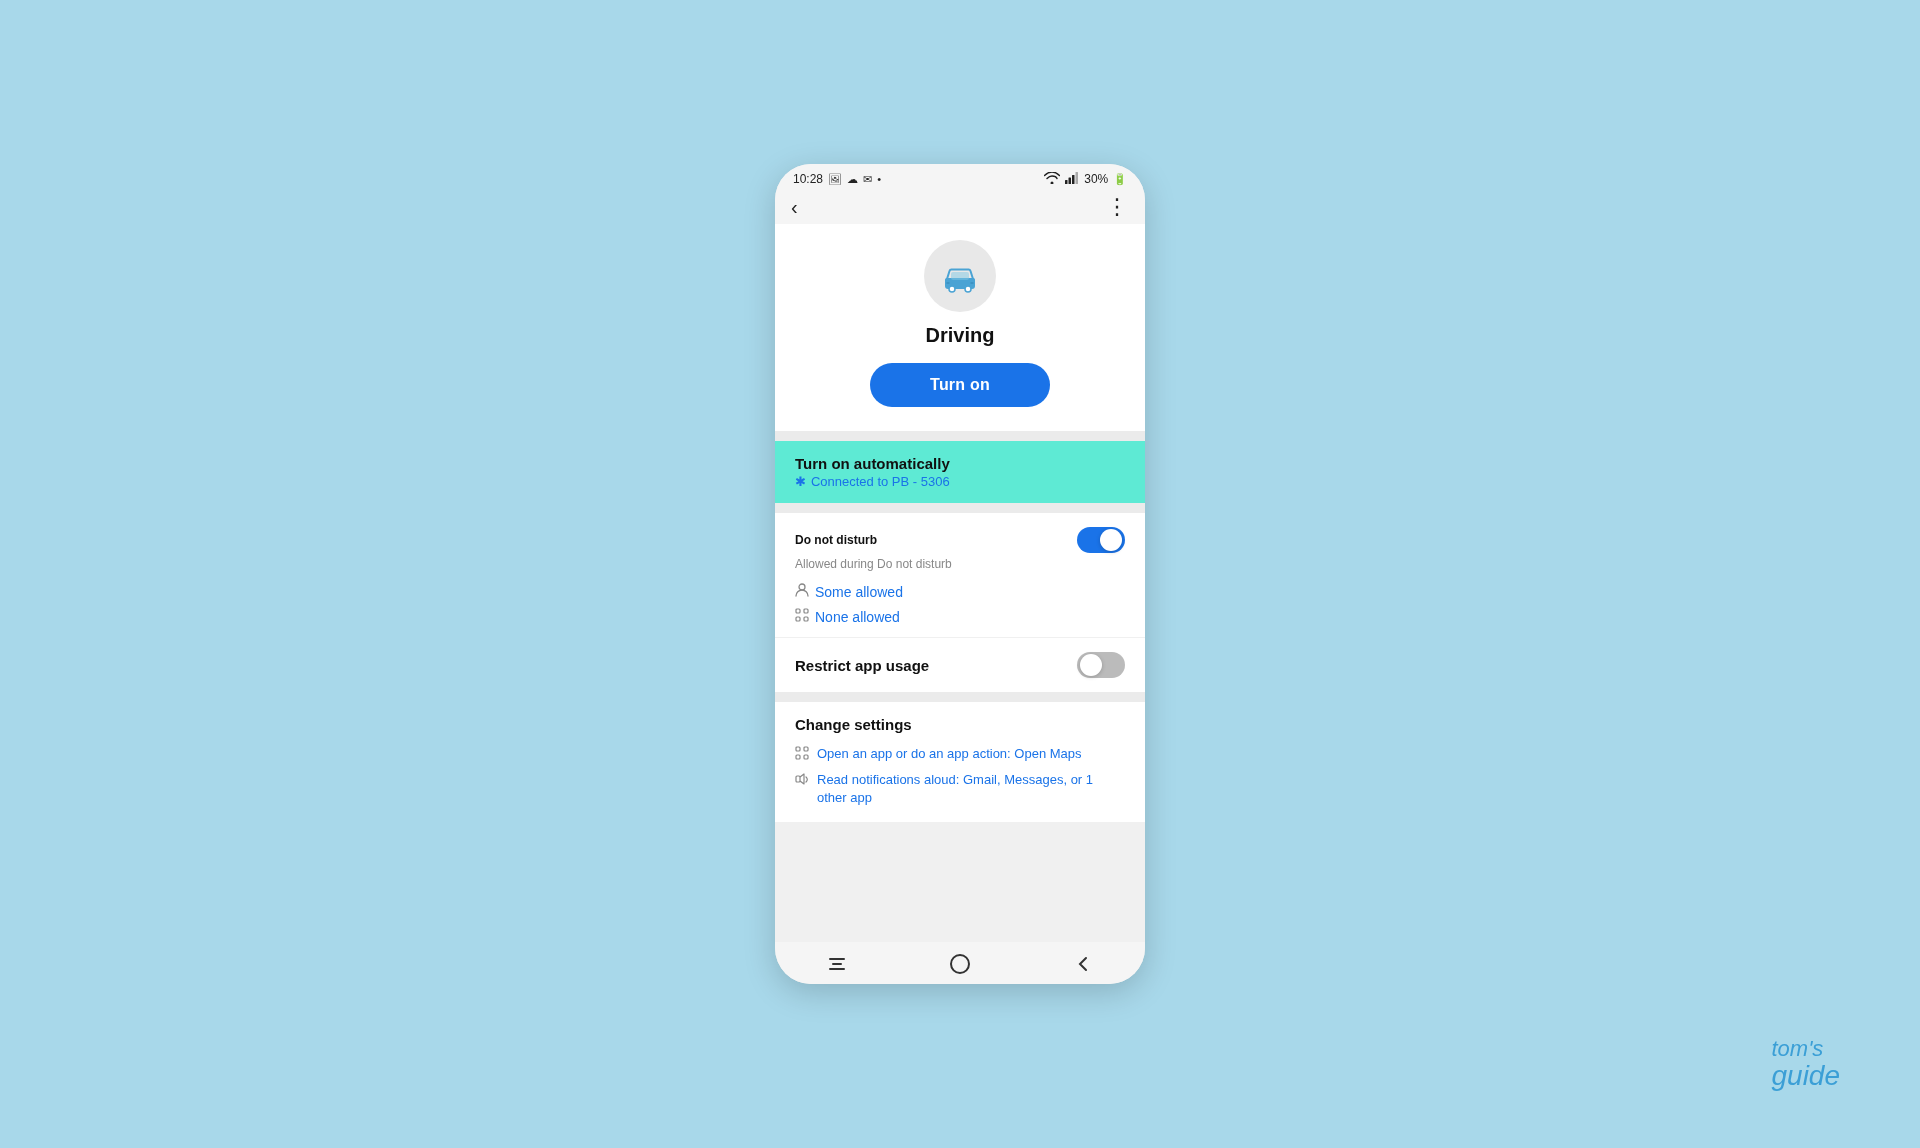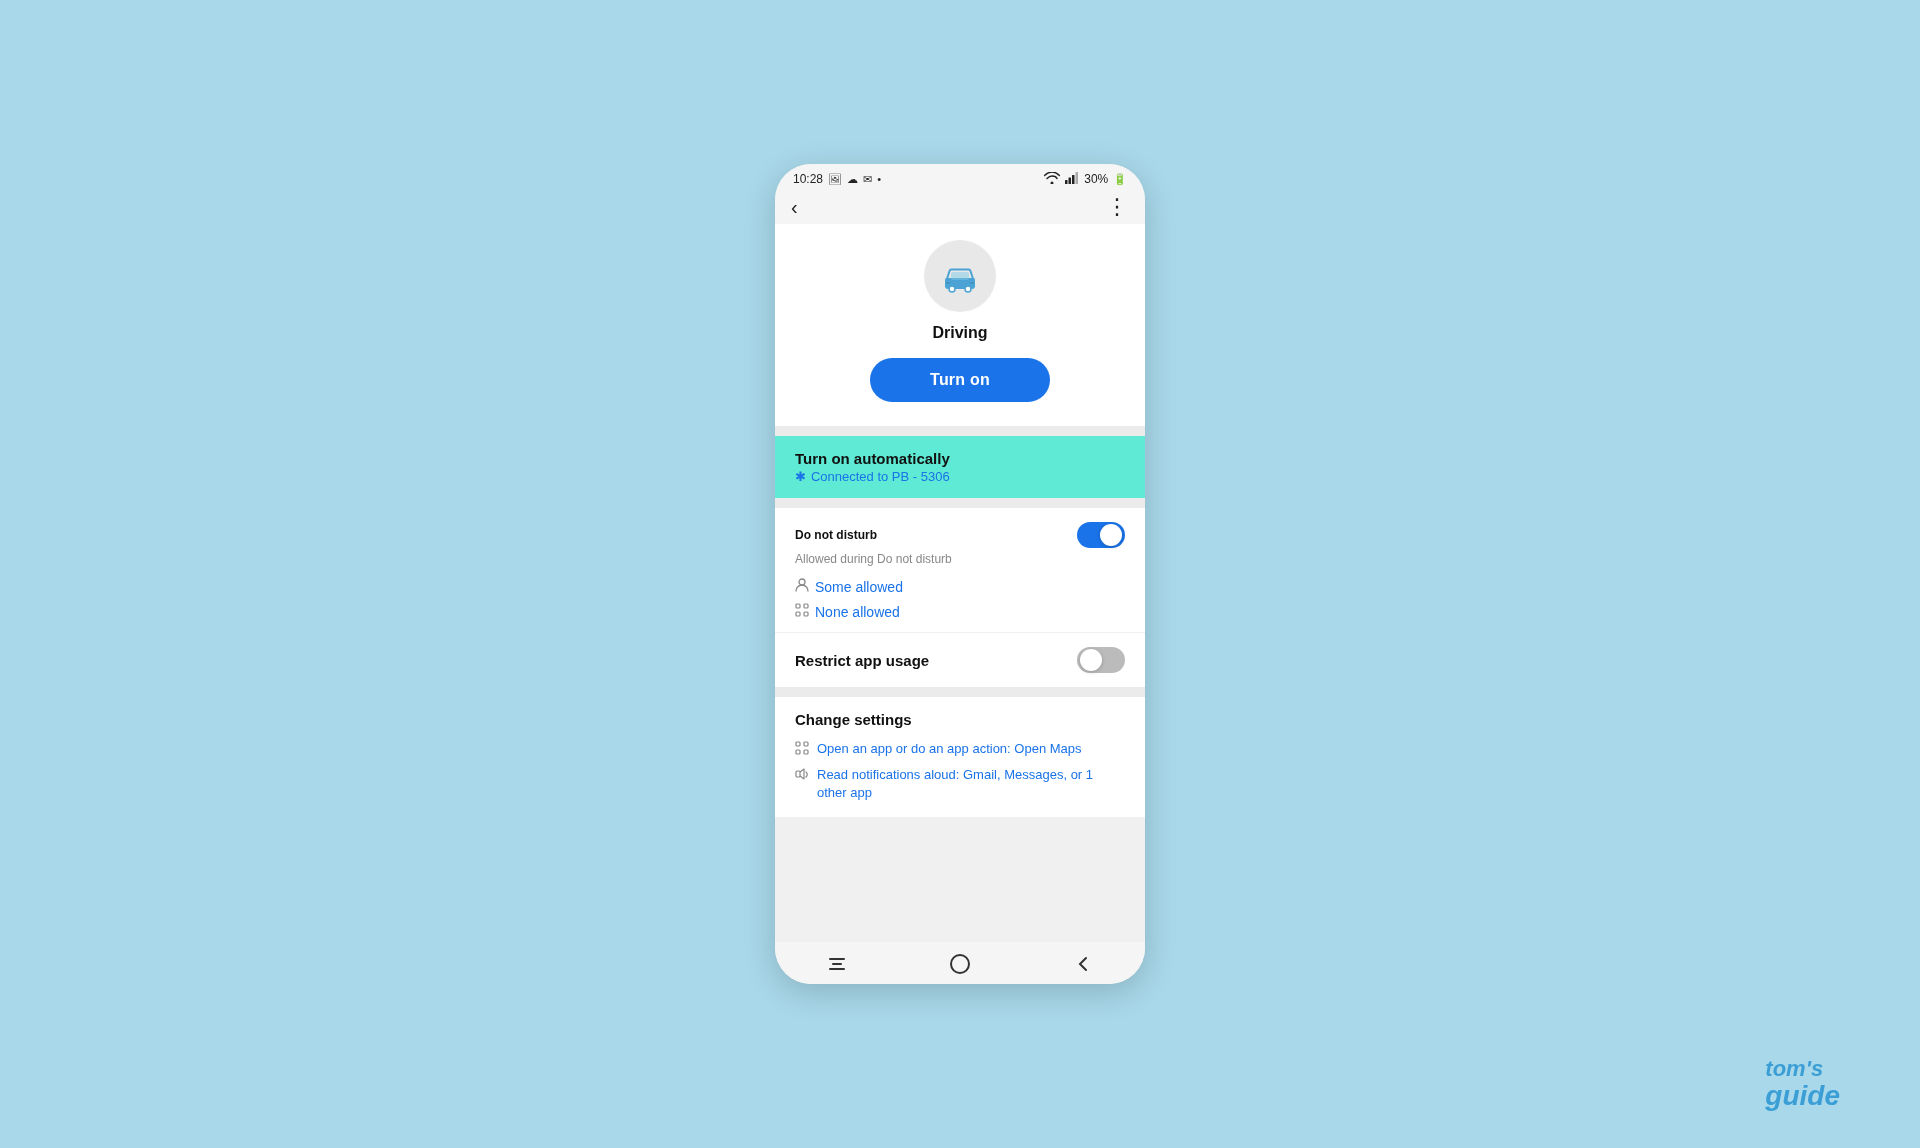--- a/index.html
+++ b/index.html
@@ -96,21 +96,21 @@
       display: flex;
       align-items: center;
       justify-content: center;
       margin-bottom: 12px;
     }
     .car-icon-circle svg {
       width: 42px;
       height: 42px;
     }
     .driving-title {
-      font-size: 16px;
+      font-size: 20px;
       font-weight: 700;
       color: #111;
       margin-bottom: 16px;
     }
     .turn-on-btn {
       background: #1a73e8;
       color: #fff;
       border: none;
       border-radius: 50px;
       padding: 13px 60px;
@@ -286,24 +286,24 @@
       color: #333;
     }
     .nav-btn svg {
       width: 24px;
       height: 24px;
     }
 
     
     .watermark {
       position: absolute;
-      bottom: 36px;
+      bottom: 56px;
       right: 80px;
       font-size: 22px;
-      font-weight: 700;
+      font-weight: 400;
       color: #3b9fd6;
       font-style: italic;
       line-height: 1.1;
     }
     .watermark span {
       display: block;
     }
     .watermark .guide {
       font-size: 28px;
     }

